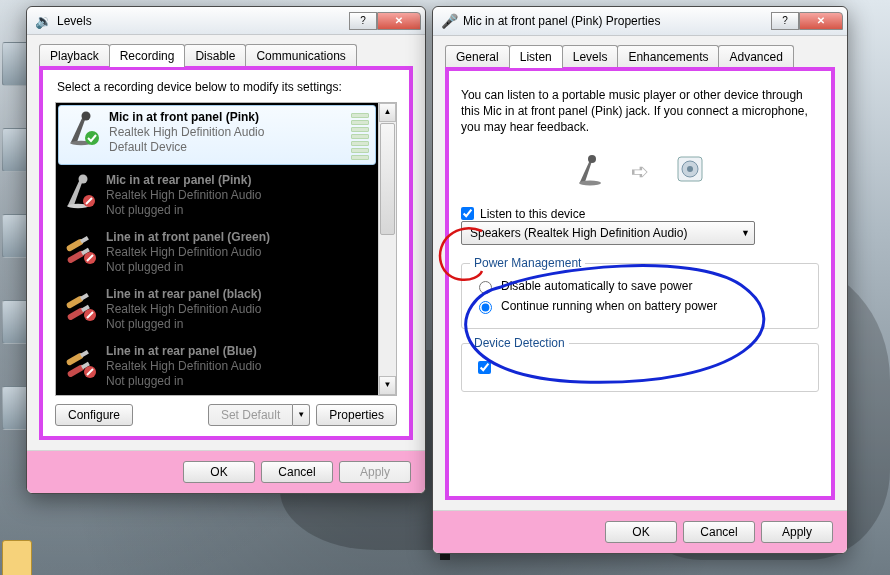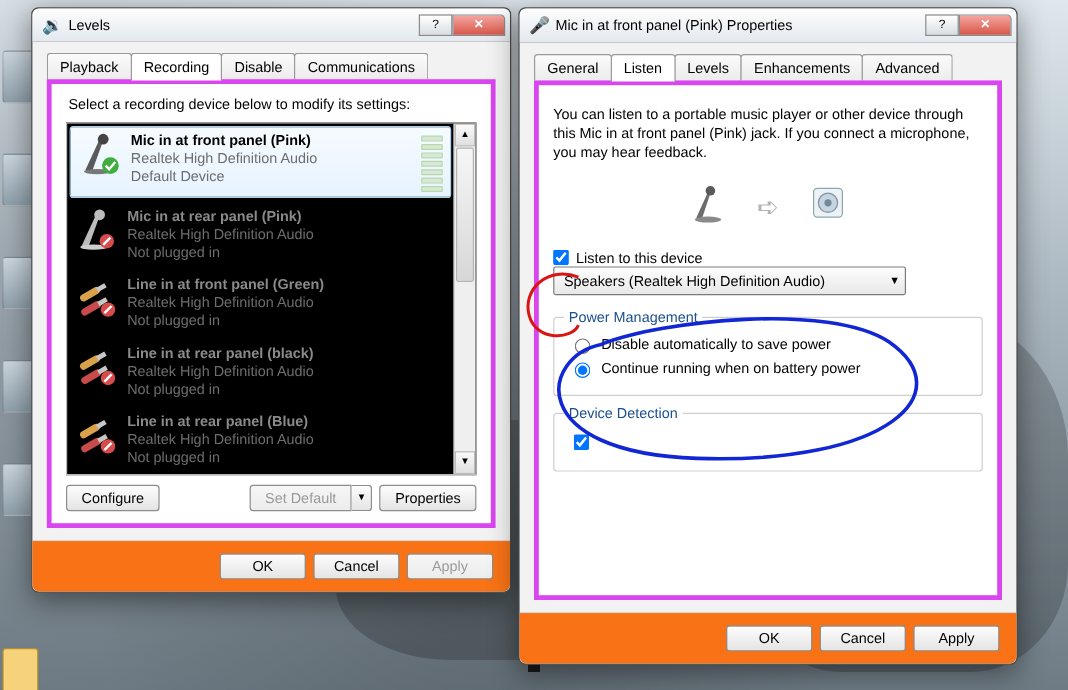--- a/index.html
+++ b/index.html
@@ -51,21 +51,21 @@
   .sbtn{height:17px;background:linear-gradient(#fafafa,#e0e0e0);border:1px solid #bcbcbc;margin:0;font-size:8px;text-align:center;line-height:15px;}
   .sthumb{flex:0 0 110px;margin:1px;background:linear-gradient(#f6f6f6,#d7d7d7);border:1px solid #b3b3b3;border-radius:2px;}
   .sgap{flex:1;}
   
   .rowbtns{display:flex;justify-content:space-between;margin-top:8px;}
   .btn{height:22px;padding:0 12px;border:1px solid #8c8c8c;background:linear-gradient(#fdfdfd,#e4e4e4);border-radius:3px;font:inherit;min-width:60px;}
   .btn:disabled,.btn.disabled{color:#9a9a9a;background:linear-gradient(#f6f6f6,#ececec);}
   .splitbtn{display:flex;}
   .splitbtn .btn{border-radius:3px 0 0 3px;}
   .splitbtn .drop{width:16px;border:1px solid #8c8c8c;border-left:none;background:linear-gradient(#fdfdfd,#e4e4e4);border-radius:0 3px 3px 0;font-size:8px;line-height:20px;text-align:center;}
-  .footer{display:flex;justify-content:flex-end;gap:6px;padding:10px 14px;border-top:1px solid #d5d5d5;background:#f97316;border-radius:0 0 6px 6px;}
+  .footer{display:flex;justify-content:flex-end;gap:6px;padding:10px 14px;border-top:1px solid #d5d5d5;background:#f9a8d4;border-radius:0 0 6px 6px;}
   .footer .btn{min-width:72px;}
 
   
   .desc{margin:6px 0 8px;line-height:1.35;}
   .illus{display:flex;align-items:center;justify-content:center;gap:24px;margin:8px 0 14px;}
   .illus .ic{font-size:30px;color:#6c6c6c;}
   .arrow{font-size:22px;color:#b4b4b4;}
   .chkrow{display:flex;align-items:center;gap:6px;position:relative;z-index:3;}
   .chkrow input{margin:0;}
   .seclabel{margin:10px 0 4px;}

